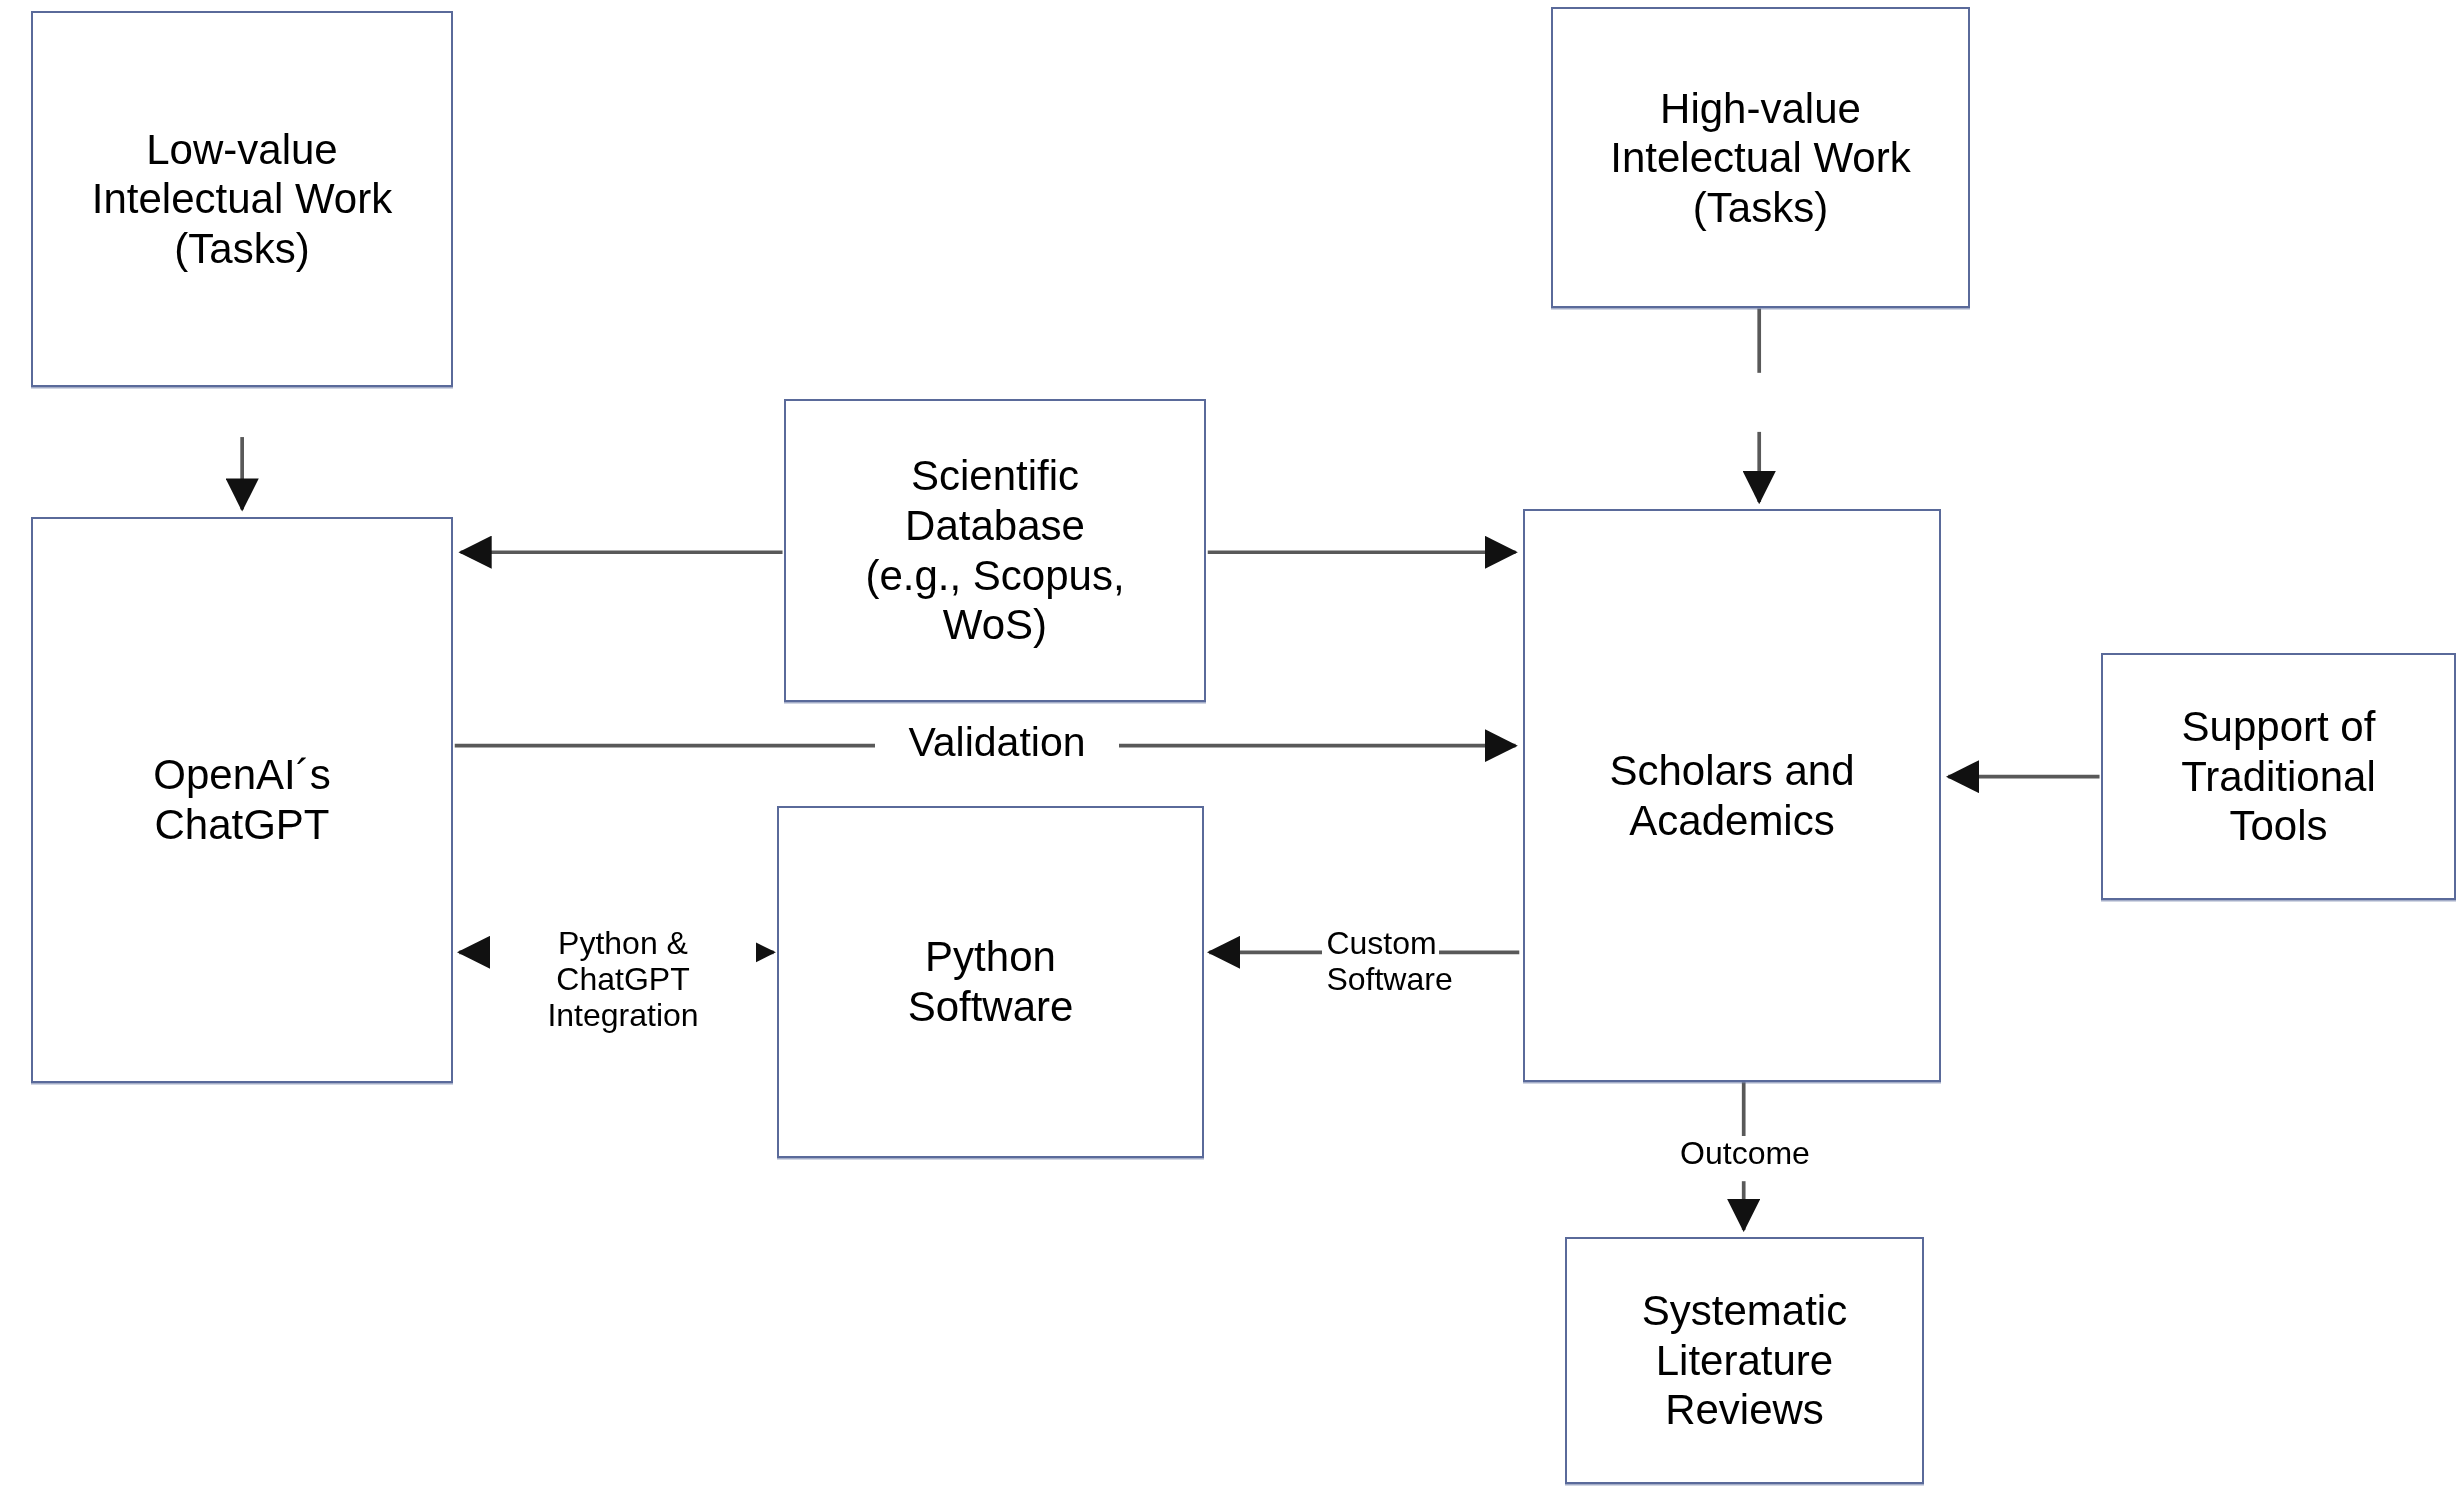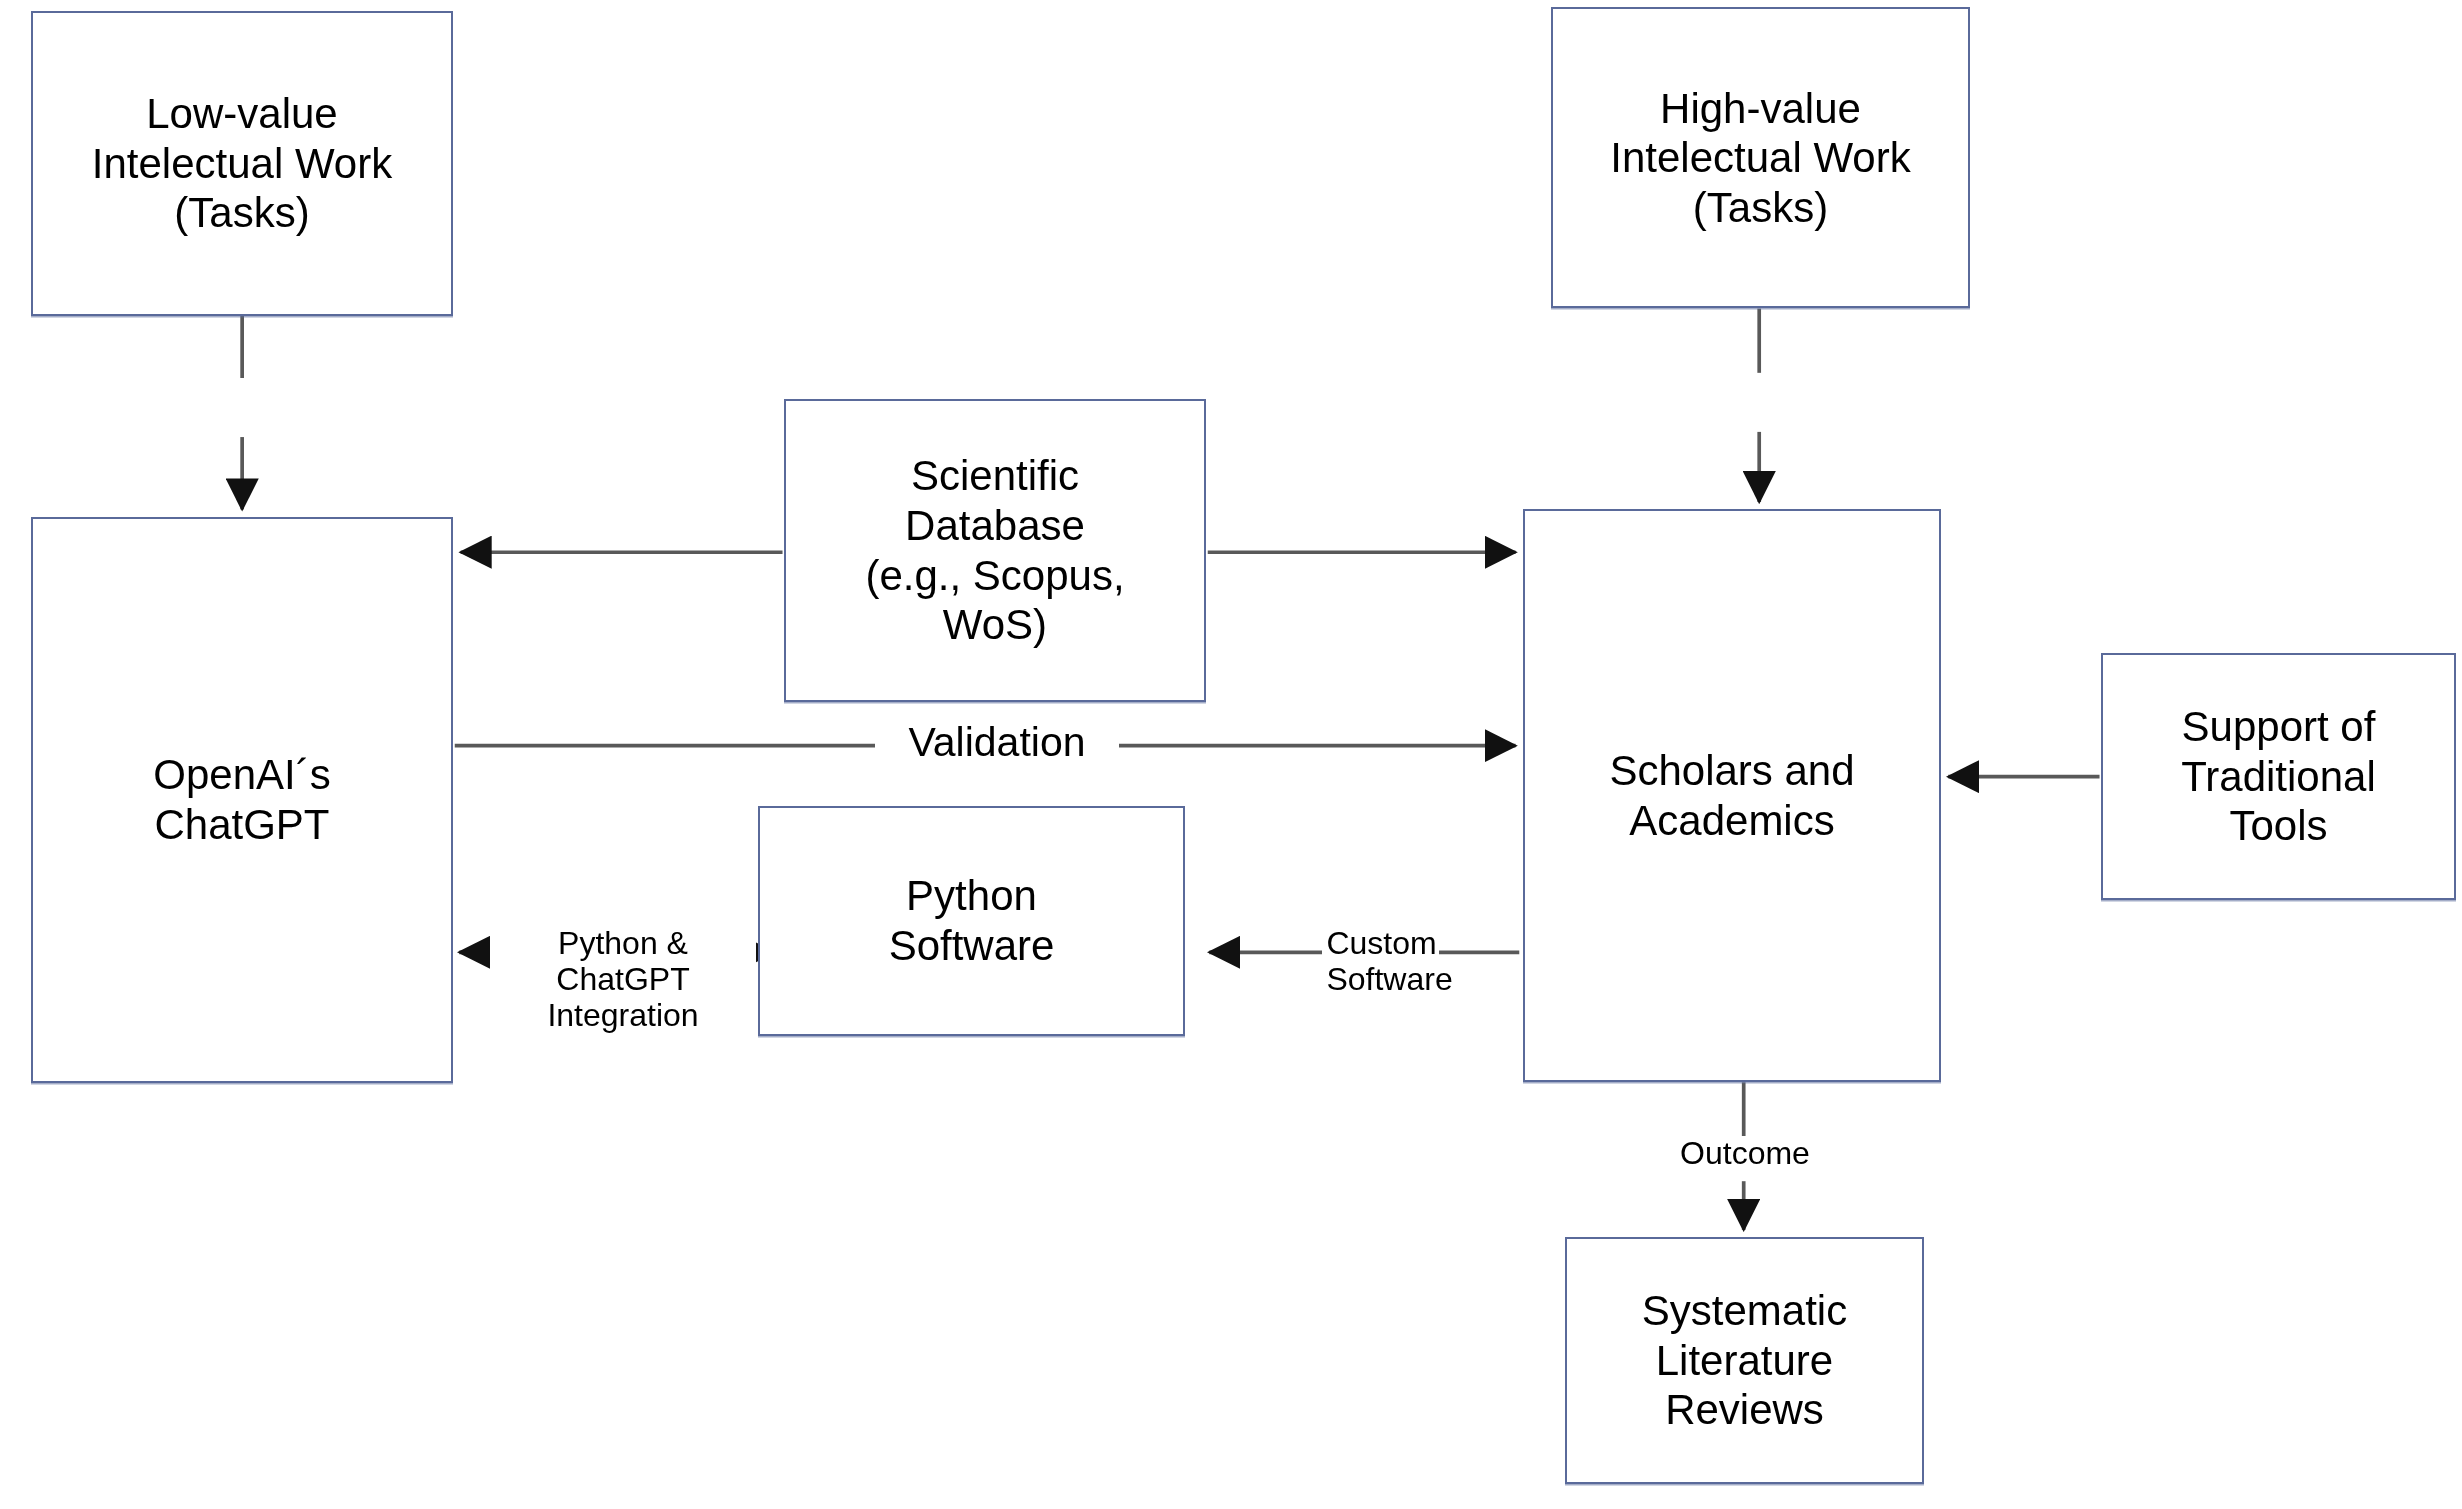--- a/index.html
+++ b/index.html
@@ -107,21 +107,21 @@
     <g>
       <line x1="2844" y1="1052" x2="2639" y2="1052" stroke="#595959" stroke-width="5" marker-end="url(#arrEnd)"></line>
     </g>
 
     <g>
       <line x1="2362" y1="1466" x2="2362" y2="1540" stroke="#595959" stroke-width="5"></line>
       <line x1="2362" y1="1600" x2="2362" y2="1666" stroke="#595959" stroke-width="5" marker-end="url(#arrEnd)"></line>
     </g>
   </svg>
 
-  <div class="node" style="left:31px;top:11px;width:422px;height:305px;">Low-value
+  <div class="node" style="left:31px;top:11px;width:422px;height:376px;">Low-value
 Intelectual Work
 (Tasks)</div>
 
   <div class="node" style="left:1551px;top:7.4px;width:419px;height:301px;">High-value
 Intelectual Work
 (Tasks)</div>
 
   <div class="node" style="left:784px;top:399px;width:422px;height:303px;">Scientific
 Database
 (e.g., Scopus,
@@ -130,21 +130,21 @@
   <div class="node" style="left:31px;top:517px;width:422px;height:566px;">OpenAI´s
 ChatGPT</div>
 
   <div class="node" style="left:1523px;top:509px;width:418px;height:573px;">Scholars and
 Academics</div>
 
   <div class="node" style="left:2101px;top:653px;width:355px;height:247px;">Support of
 Traditional
 Tools</div>
 
-  <div class="node" style="left:758px;top:806px;width:427px;height:230px;">Python
+  <div class="node" style="left:777px;top:806px;width:427px;height:352px;">Python
 Software</div>
 
   <div class="node" style="left:1565px;top:1237px;width:359px;height:247px;">Systematic
 Literature
 Reviews</div>
 
 
 
   <div class="edge-label lbl-lg" style="left:875px;top:720px;width:244px;">Validation</div>
 

